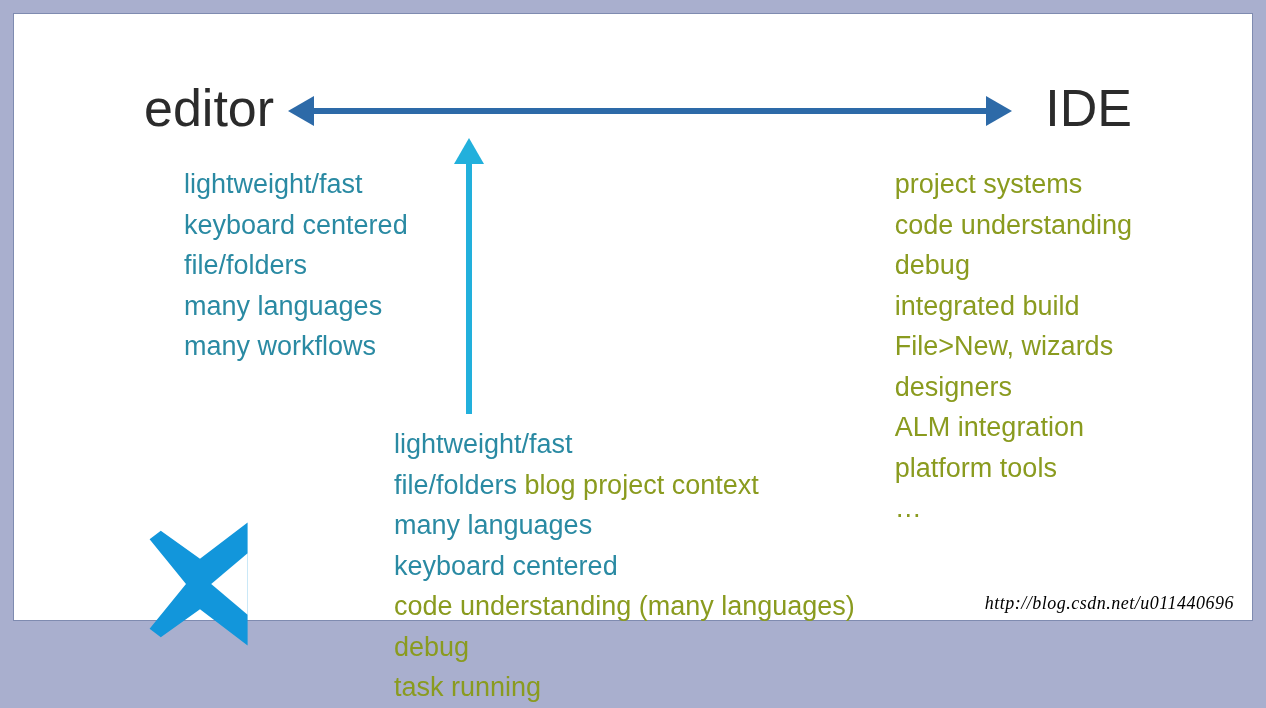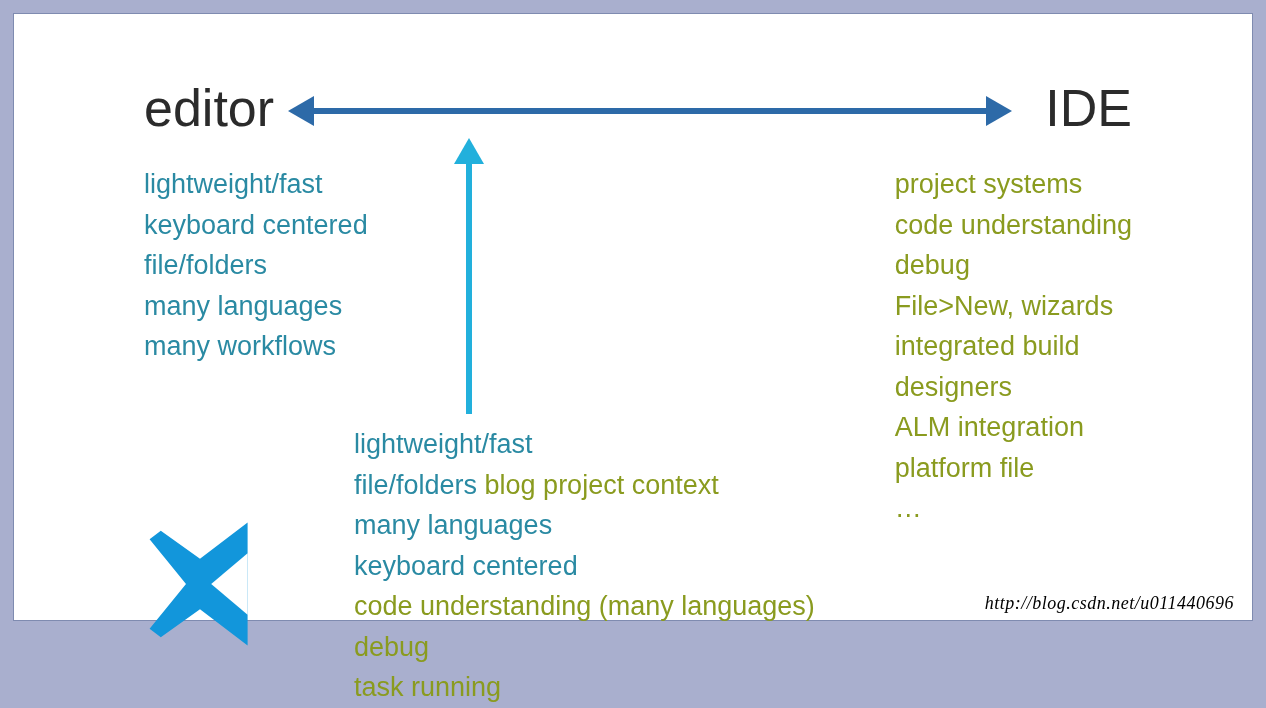--- a/index.html
+++ b/index.html
@@ -52,20 +52,21 @@
     width: 0; height: 0; margin: 0 auto;
     border-left: 15px solid transparent;
     border-right: 15px solid transparent;
     border-bottom: 26px solid #22b0dc;
   }
 
   .col {
     position: absolute;
     font-size: 27px;
     line-height: 1.5;
+    margin-left: 40px;
   }
   .col-left  { left: 130px; top: 150px; text-align: left; }
   .col-right { right: 120px; top: 150px; text-align: left; }
   .col-mid   { left: 340px; top: 410px; text-align: left; }
 
   .teal  { color: #2a8aa3; }
   .olive { color: #8a9b1f; }
 
   .vsc-logo {
     position: absolute;
@@ -103,25 +104,25 @@
     <div>keyboard centered</div>
     <div>file/folders</div>
     <div>many languages</div>
     <div>many workflows</div>
   </div>
 
   <div class="col col-right olive">
     <div>project systems</div>
     <div>code understanding</div>
     <div>debug</div>
+    <div>integrated build</div>
     <div>File&gt;New, wizards</div>
-    <div>integrated build</div>
     <div>designers</div>
     <div>ALM integration</div>
-    <div>platform file</div>
+    <div>platform tools</div>
     <div>…</div>
   </div>
 
   <div class="col col-mid">
     <div><span class="teal">lightweight/fast</span></div>
     <div><span class="teal">file/folders</span><span class="olive"> blog project context</span></div>
     <div><span class="teal">many languages</span></div>
     <div><span class="teal">keyboard centered</span></div>
     <div><span class="olive">code understanding (many languages)</span></div>
     <div><span class="olive">debug</span></div>

